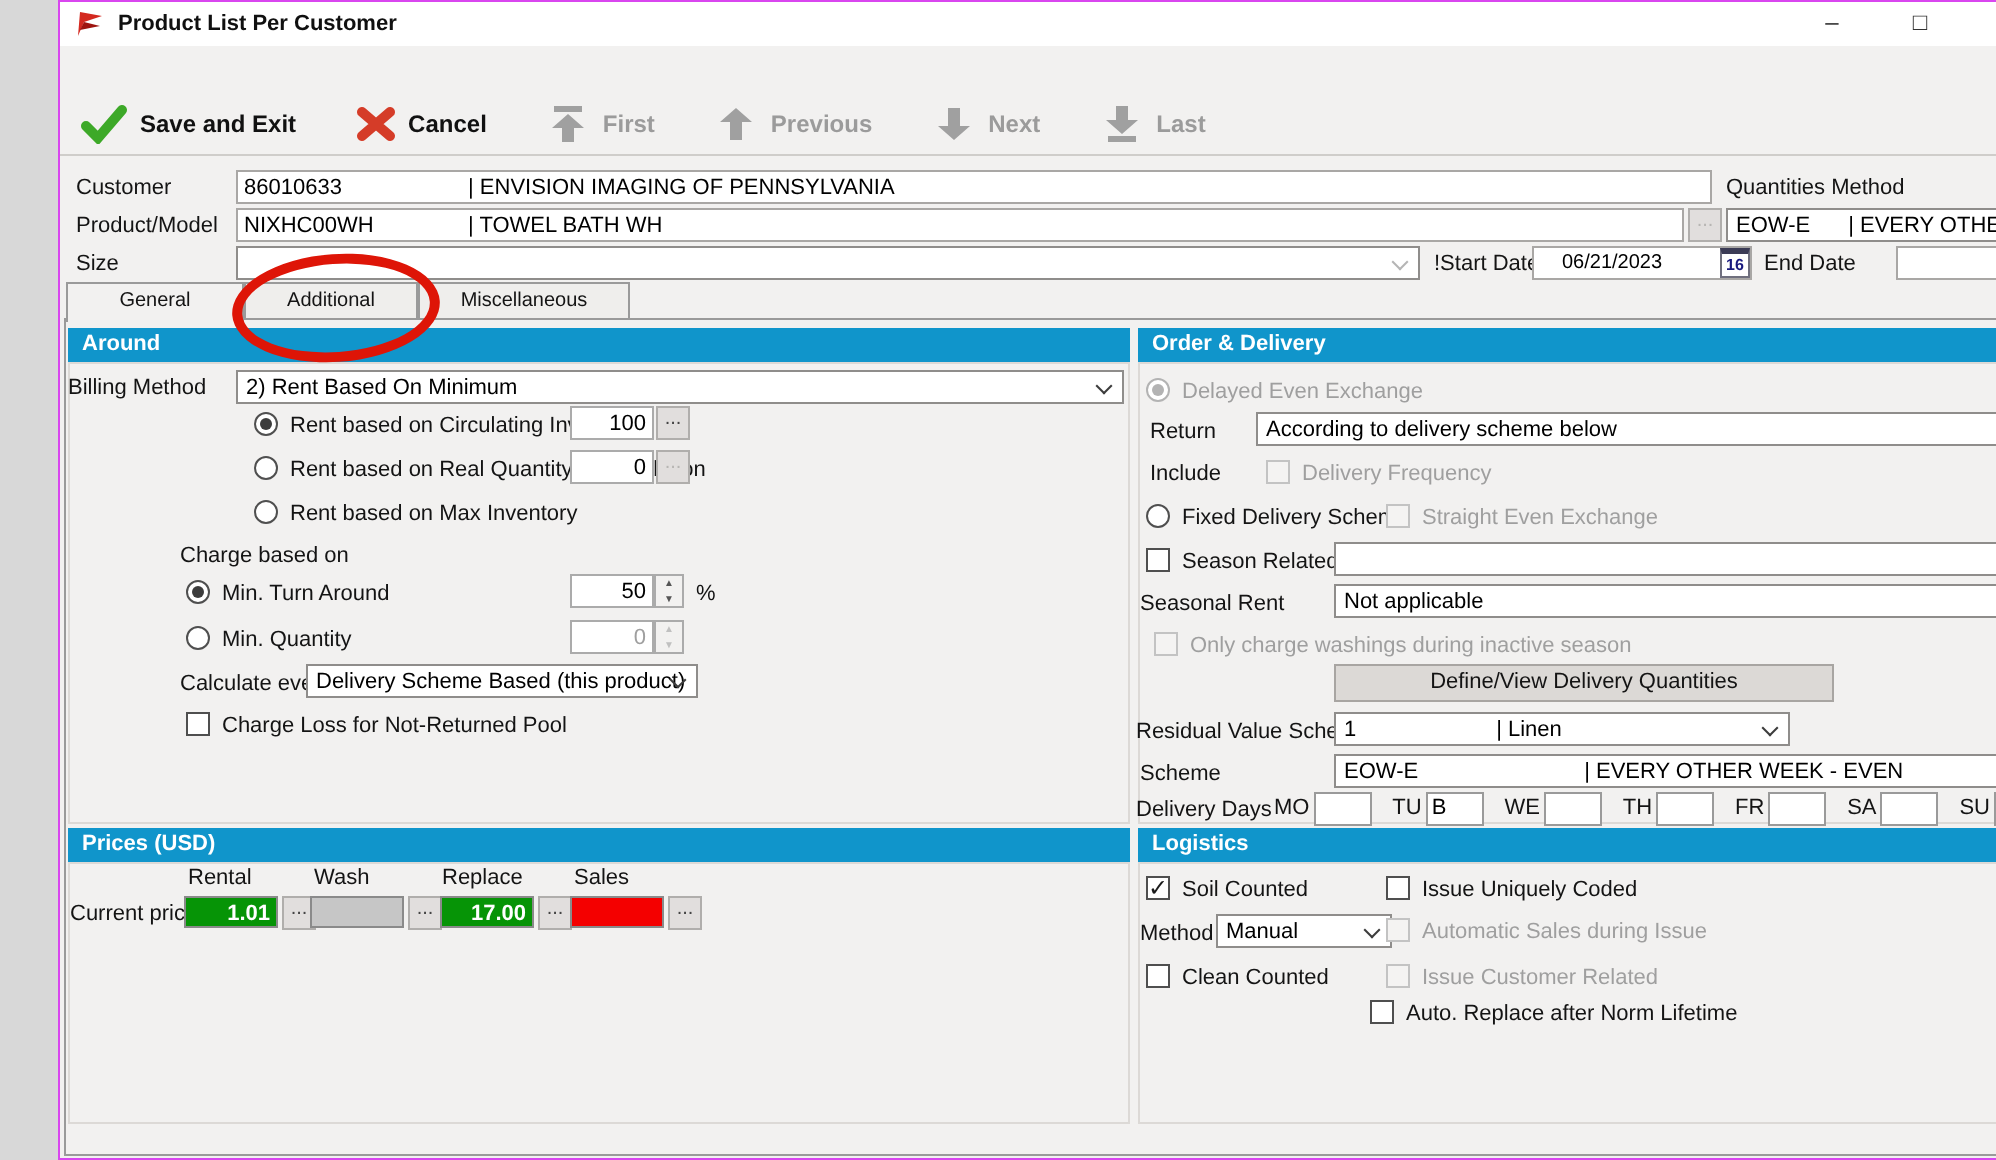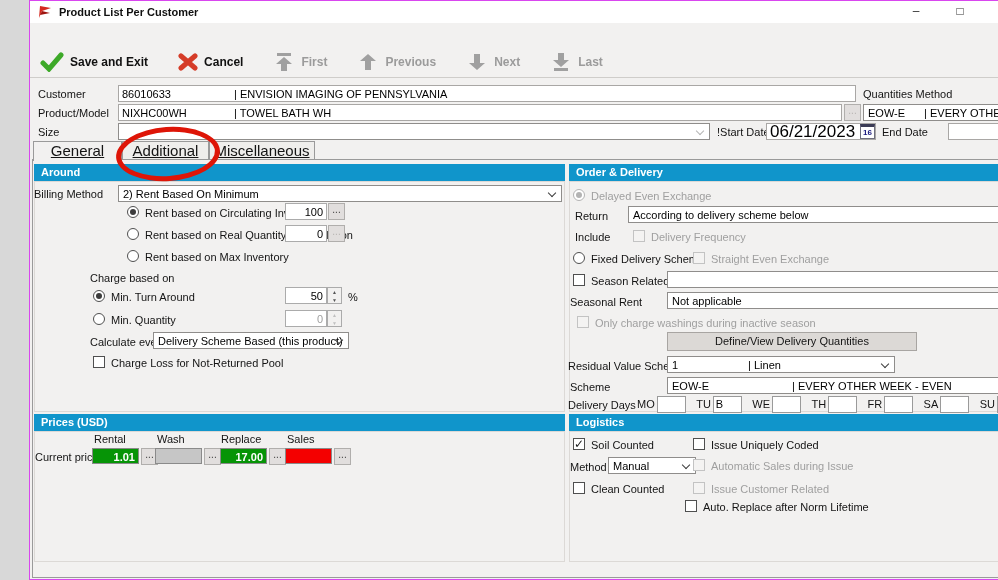--- a/index.html
+++ b/index.html
@@ -40,36 +40,36 @@
   .radio { position:absolute; width:12px; height:12px; border:1px solid #4f4f4f; border-radius:50%; background:#fff; }
   .radio.checked::after { content:''; position:absolute; left:2px; top:2px; right:2px; bottom:2px; background:#3c3c3c; border-radius:50%; }
   .radio.dis { border-color:#b3b3b3; }
   .radio.dis.checked::after { background:#b3b3b3; }
   .checkbox { position:absolute; width:12px; height:12px; border:1px solid #4f4f4f; background:#fff; }
   .checkbox.checked::after { content:'\2713'; position:absolute; left:0px; top:-2px; font-size:12px; font-weight:bold; color:#1a1a1a; }
   .checkbox.dis { border-color:#c3c3c3; background:#f4f3f2; }
   .cal { position:absolute; width:15px; height:15px; background:#fff; border:1px solid #6f6f7e; border-top:3px solid #3b3b55; font-size:8px; font-weight:bold; color:#18187e; text-align:center; line-height:11px; }
 
   
-  .tab { position:absolute; top:140px; height:19px; border:1px solid #9a9a9a; background:#efeeec; font-size:15px; text-align:center; line-height:17px; color:#141414;text-decoration:underline; }
+  .tab { position:absolute; top:140px; height:19px; border:1px solid #9a9a9a; background:#efeeec; font-size:10px; text-align:center; line-height:17px; color:#141414; }
   .tab.active { background:#f2f1f0; height:20px; border-bottom:none; z-index:3; }
   .tabpage { position:absolute; left:2px; top:158px; width:994px; height:419px; border:1px solid #9a9a9a; background:#f2f1f0; }
   .sechdr { position:absolute; height:17px; color:#fff; font-weight:bold; font-size:11px; line-height:17px; padding-left:7px; z-index:1; }
   .secbody { position:absolute; border:1px solid #dcd9d6; }
 
   .btn3d { position:absolute; background:#dcd9d6; border:1px solid #a8a5a2; font-size:11px; color:#141414; text-align:center; line-height:17px; }
 
   .pricebox { position:absolute; height:16px; font-size:11px; font-weight:bold; color:#fff; text-align:right; padding:2px 3px 0 3px; border:1px solid #8a8a8a; }
 
   .daywrap { position:absolute; left:607px; top:394px; width:389px; height:18px; display:flex; justify-content:space-between; align-items:center; }
   .daygrp { display:flex; align-items:center; gap:2px; }
   .daygrp .dlbl { font-size:11px; color:#141414; }
   .daygrp input { width:29px; height:17px; border:1px solid #9a9a9a; font-size:11px; font-family:inherit; padding:0 2px; }
 
-  input.ifield { position:absolute; border:1px solid #a9a7a5; height:17px; font-size:17px; font-family:inherit; padding:0 3px; background:#fff; }
+  input.ifield { position:absolute; border:1px solid #a9a7a5; height:17px; font-size:10px; font-family:inherit; padding:0 14px; background:#fff; }
 
   .annot { position:absolute; left:86px; top:126px; width:104px; height:54px; border:5px solid #de1507; border-radius:50%; transform:rotate(-4deg); z-index:50; pointer-events:none; }
 </style>
 </head>
 <body>
 
 <div id="win">
 
   <div class="titlebar">
     <svg width="16" height="15" viewBox="0 0 16 15" style="margin-left:7px">

